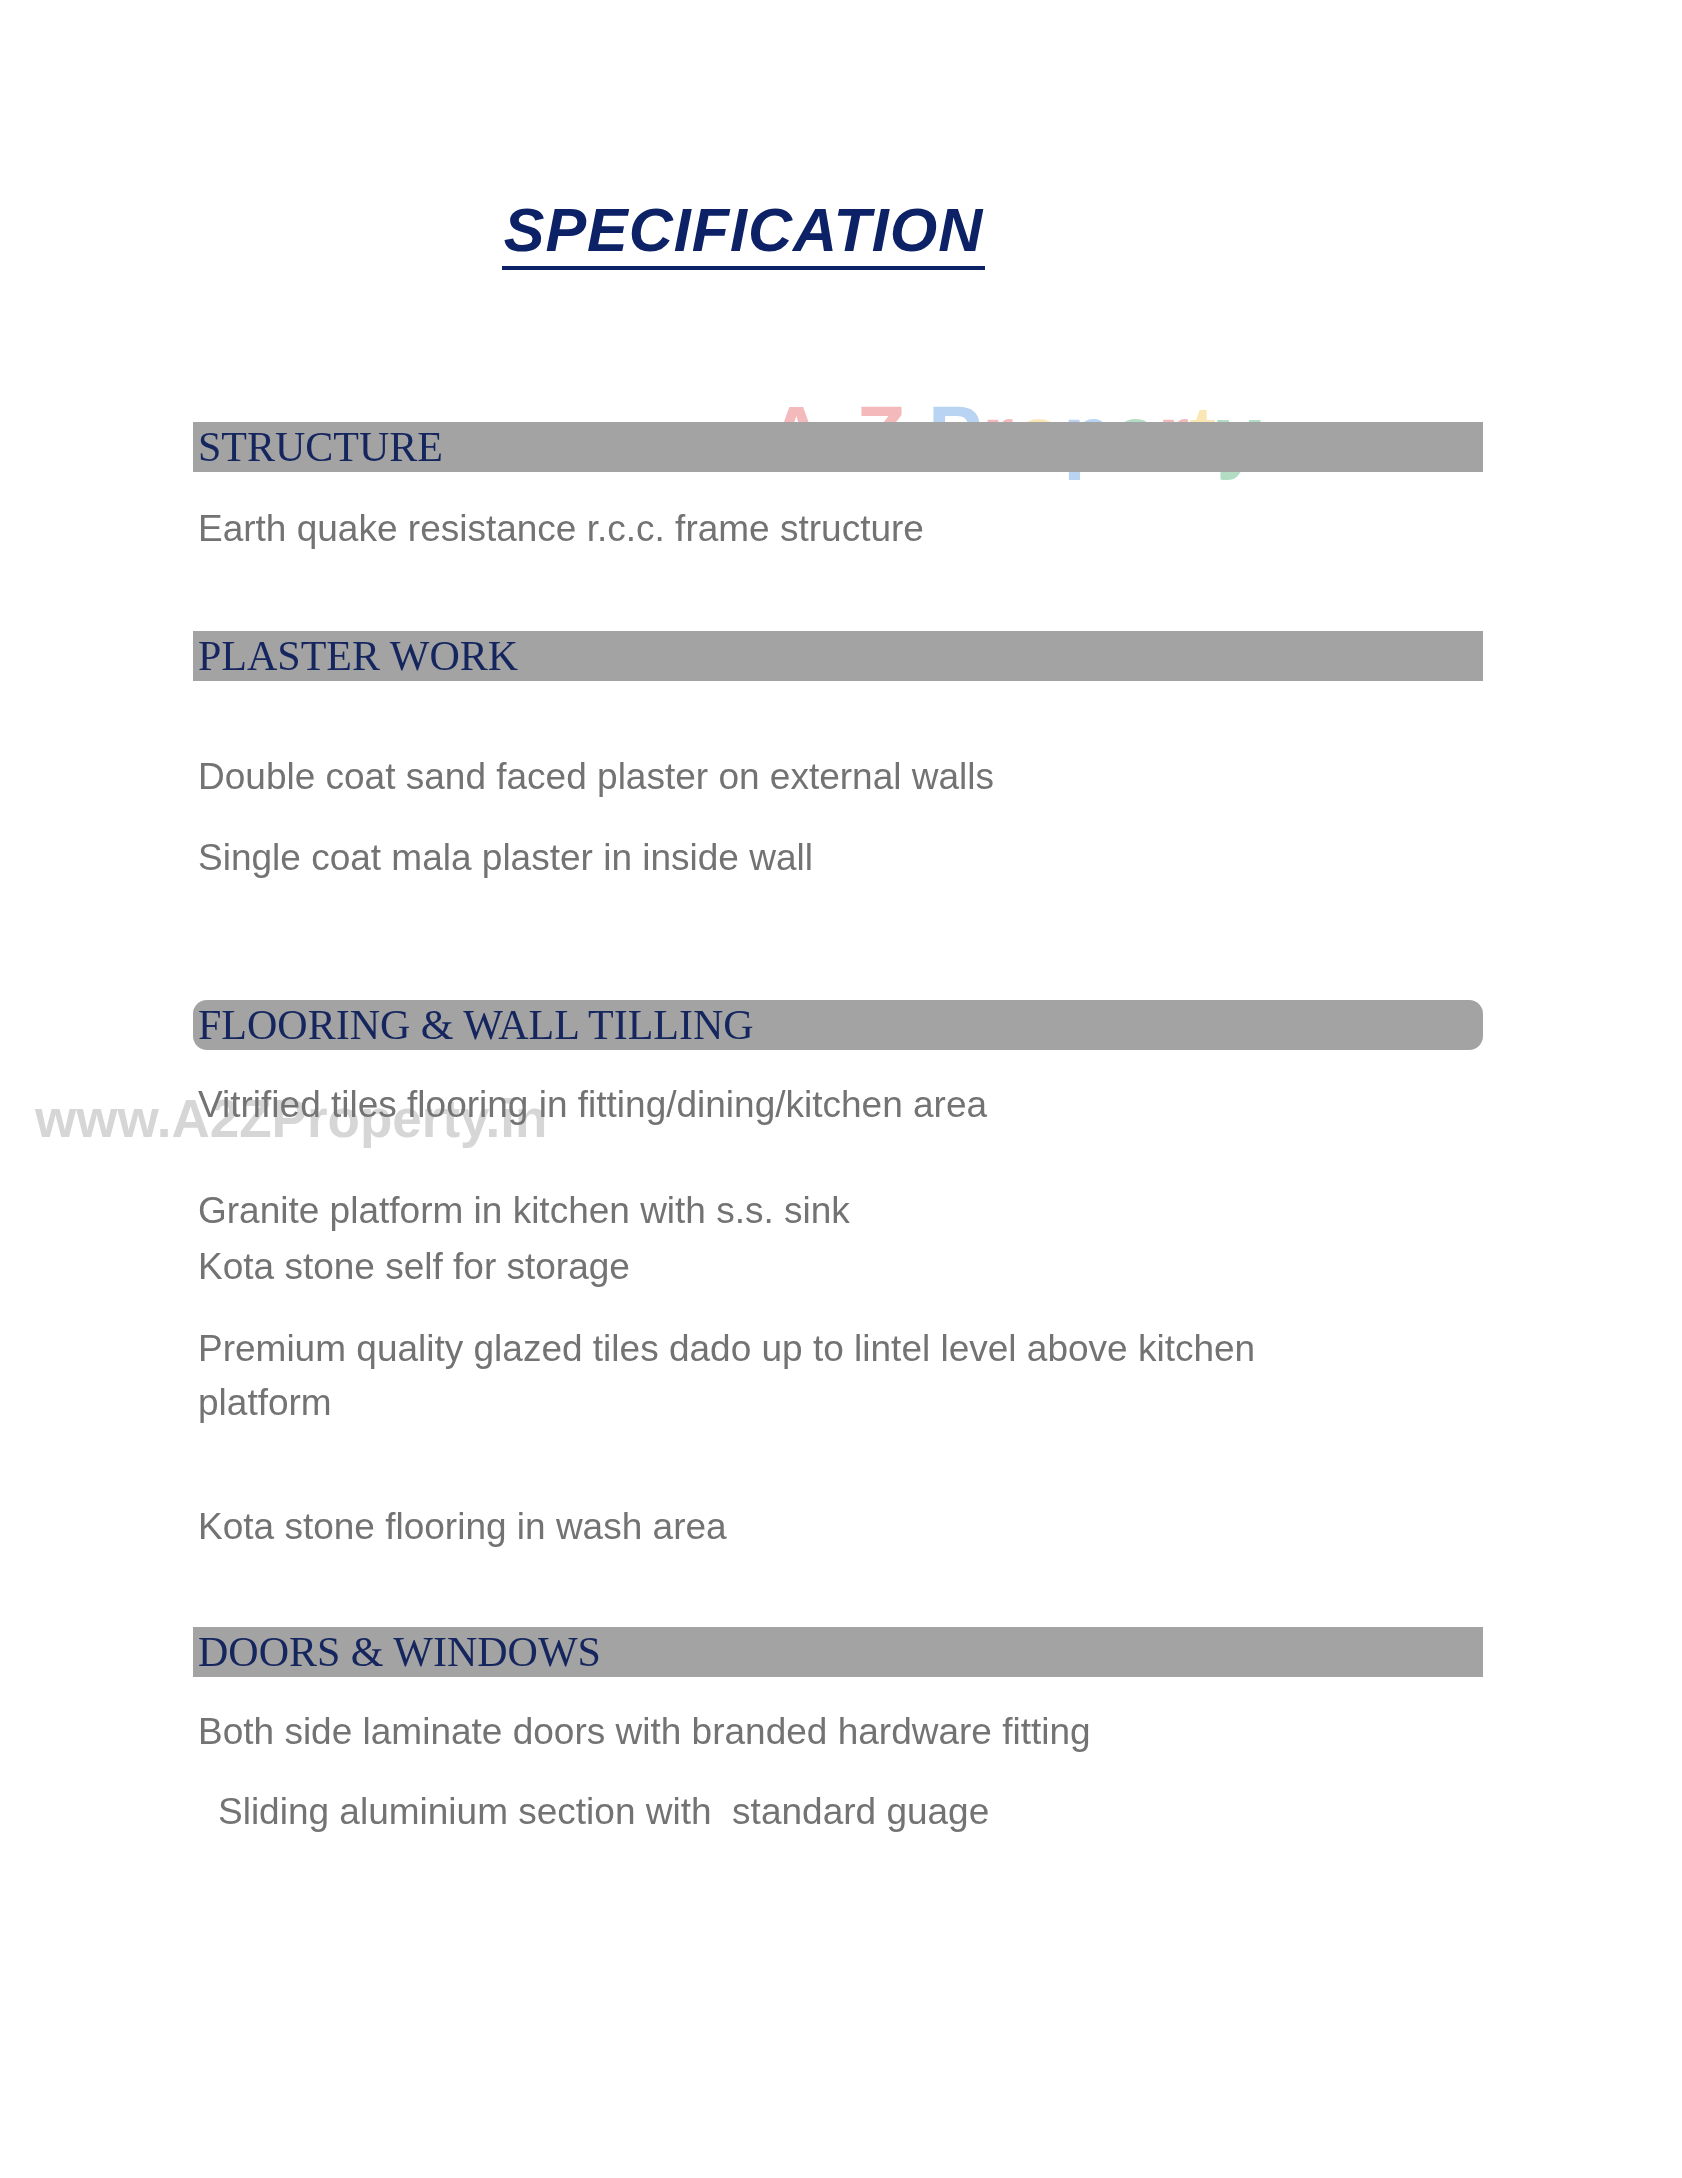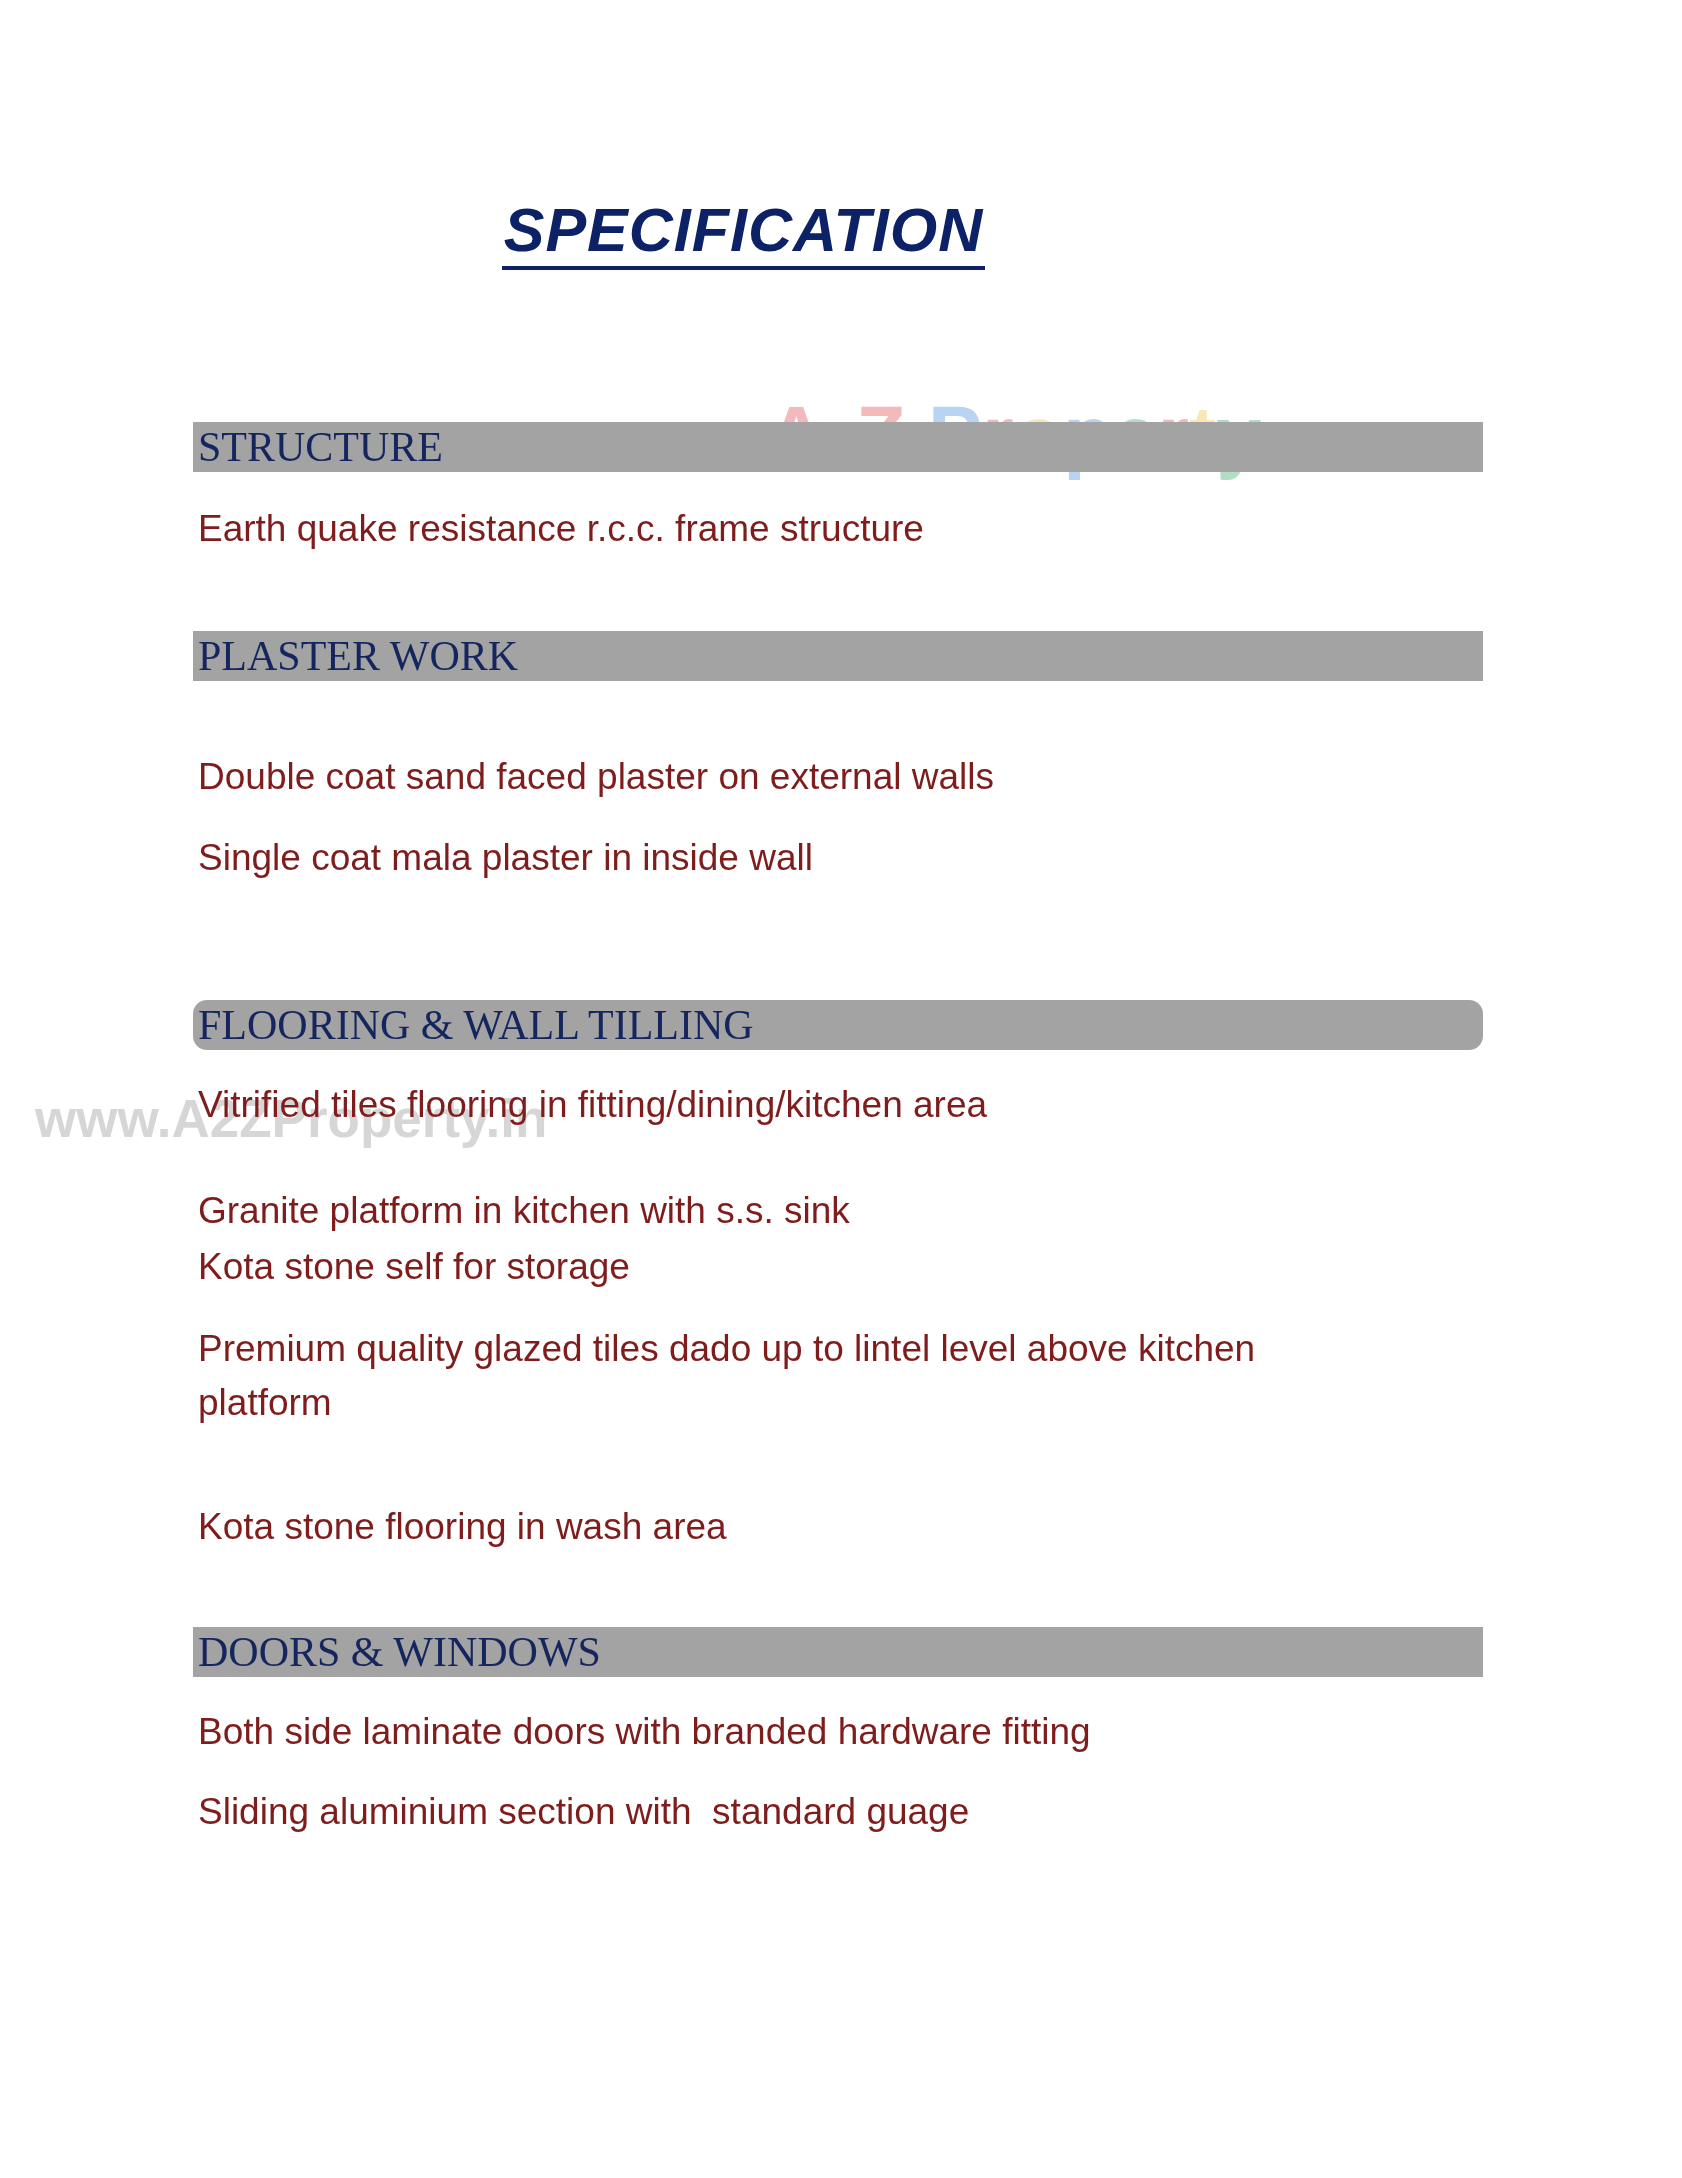--- a/index.html
+++ b/index.html
@@ -1,21 +1,21 @@
 <!DOCTYPE html>
 <html><head>
 <meta charset="utf-8">
 <style>
   html, body { margin:0; padding:0; background:#ffffff; }
   body { width:1682px; height:2178px; position:relative; overflow:hidden; font-family:"Liberation Sans", sans-serif; }
   .title { position:absolute; left:0; width:1487px; top:197px; text-align:center; }
   .title span { font-family:"Liberation Sans", sans-serif; font-weight:bold; font-style:italic; font-size:61px; color:#0d2266; letter-spacing:1px; border-bottom:4px solid #0d2266; padding:0 2px 2px 2px; line-height:67px; display:inline-block; }
   .bar { position:absolute; left:193px; width:1290px; height:50px; background:#a3a3a3; }
   .bar span { position:absolute; left:5px; top:2px; font-family:"Liberation Serif", serif; font-size:42px; color:#15265e; line-height:46px; white-space:nowrap; }
-  .line { position:absolute; left:198px; font-family:"Liberation Sans", sans-serif; font-size:37px; color:#7f1d1d; line-height:44px; white-space:nowrap; }
+  .line { position:absolute; left:198px; font-family:"Liberation Sans", sans-serif; font-size:37px; color:#737373; line-height:44px; white-space:nowrap; }
   .wm-logo { position:absolute; left:767px; top:391px; font-family:"Liberation Sans", sans-serif; font-weight:bold; font-size:81px; line-height:89px; opacity:0.38; white-space:nowrap; }
   .wm-logo .a, .wm-logo .z { color:#e0494f; }
   .wm-logo .two { color:#3aa56a; font-size:55px; }
   .wm-logo .p1 { color:#4a8fe0; }
   .wm-logo .c1 { color:#e0494f; } .wm-logo .c2 { color:#f2c23a; } .wm-logo .c3 { color:#4a8fe0; } .wm-logo .c4 { color:#3aa56a; } .wm-logo .c5 { color:#e0494f; } .wm-logo .c6 { color:#f2c23a; } .wm-logo .c7 { color:#3aa56a; }
   .wm-url { position:absolute; left:35px; top:1089px; font-family:"Liberation Sans", sans-serif; font-size:53px; color:#c9c9c9; opacity:0.75; white-space:nowrap; line-height:59px;font-weight:bold; }
 </style>
 </head>
 <body>
 
@@ -48,16 +48,16 @@
   <div class="line" style="top:1165px;margin-top:24px;">Granite platform in kitchen with s.s. sink</div>
   <div class="line" style="top:1245px;">Kota stone self for storage</div>
   <div class="line" style="top:1327px;">Premium quality glazed tiles dado up to lintel level above kitchen</div>
   <div class="line" style="top:1381px;">platform</div>
   <div class="line" style="top:1461px;margin-top:44px;">Kota stone flooring in wash area</div>
 
   <div class="bar" style="top:1627px;">
     <span>DOORS &amp; WINDOWS</span>
   </div>
   <div class="line" style="top:1710px;">Both side laminate doors with branded hardware fitting</div>
-  <div class="line" style="top:1790px; white-space:pre;">Sliding aluminium section with  standard guage</div>
+  <div class="line" style="top:1790px; white-space:pre;margin-left:20px;">Sliding aluminium section with  standard guage</div>
 
 </div>
 
 
 </body></html>

